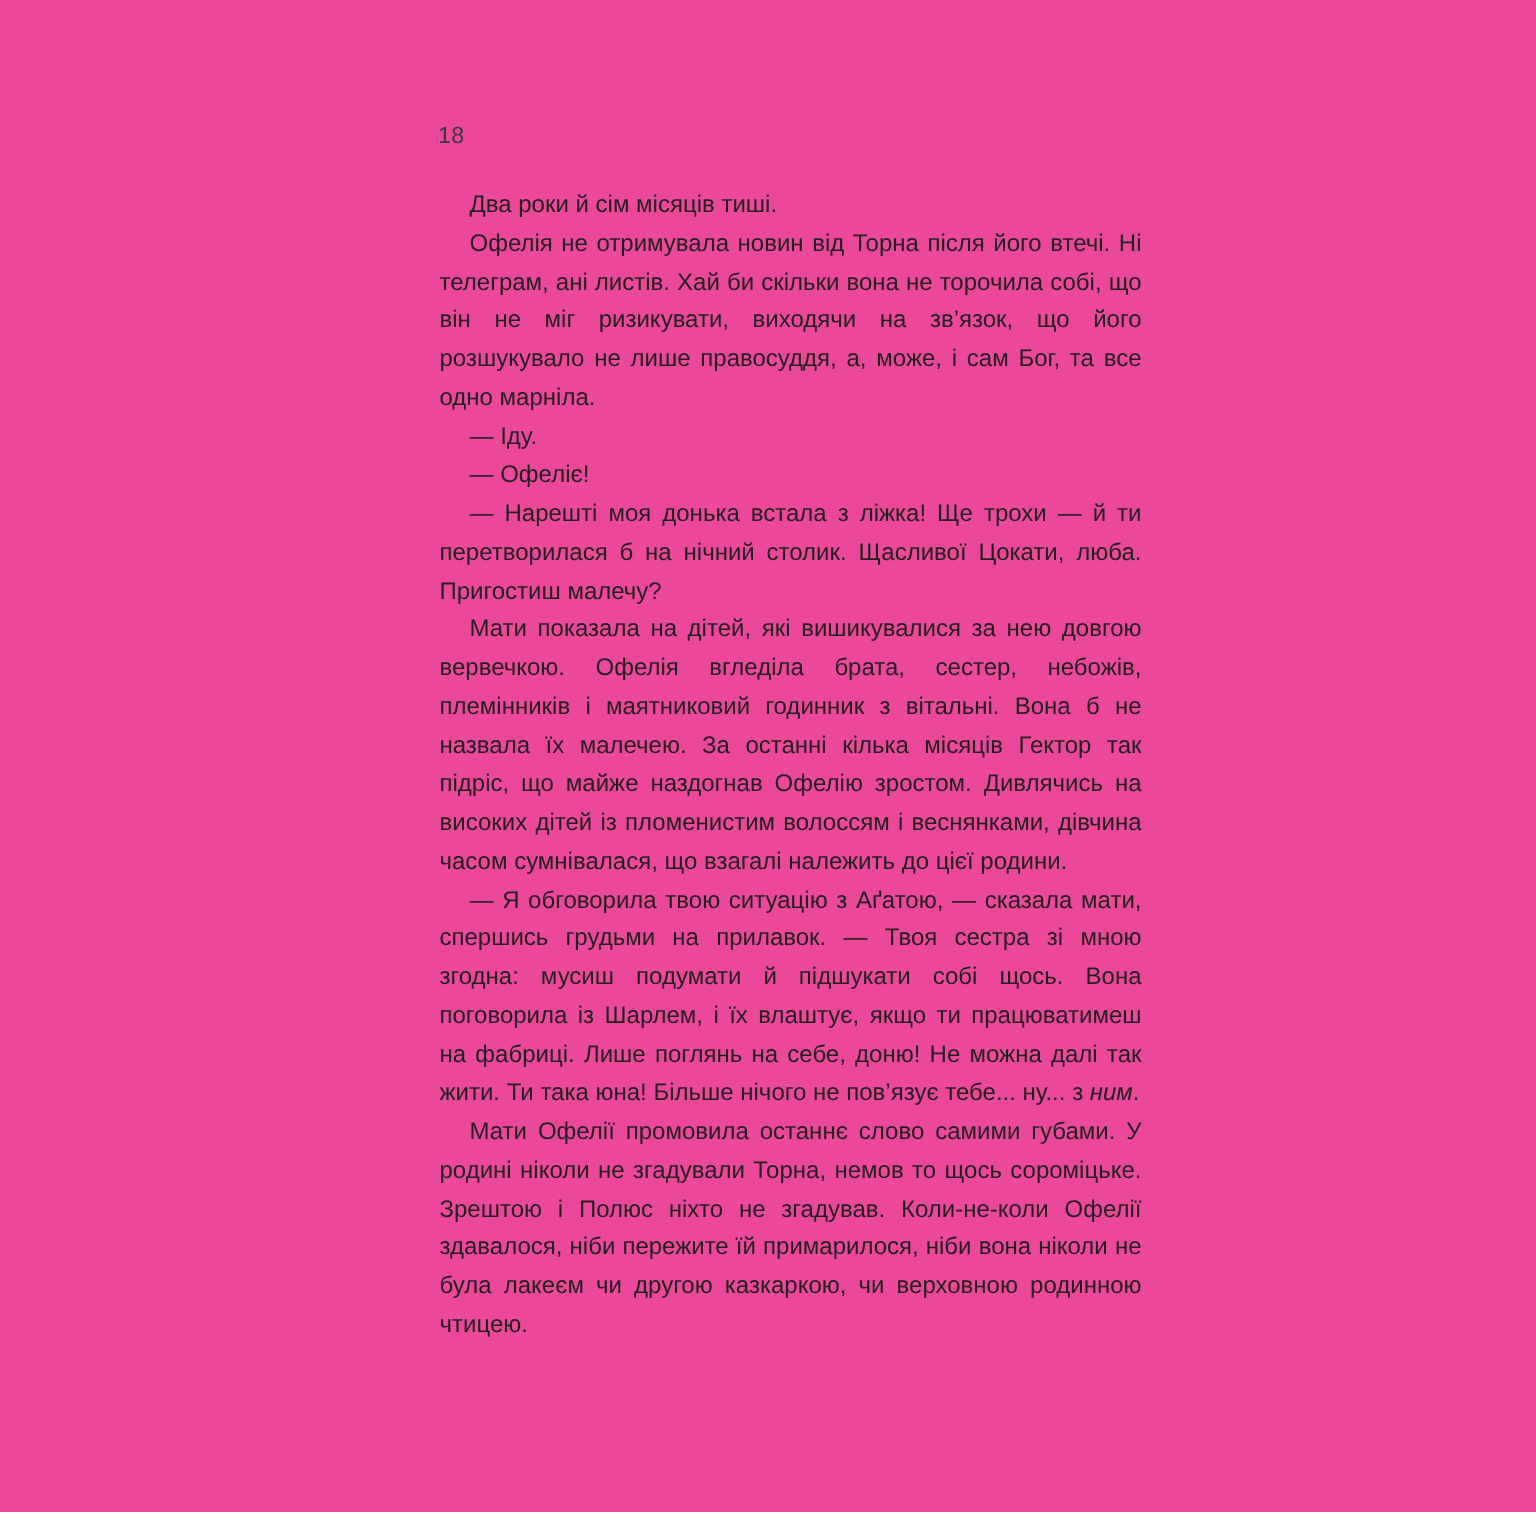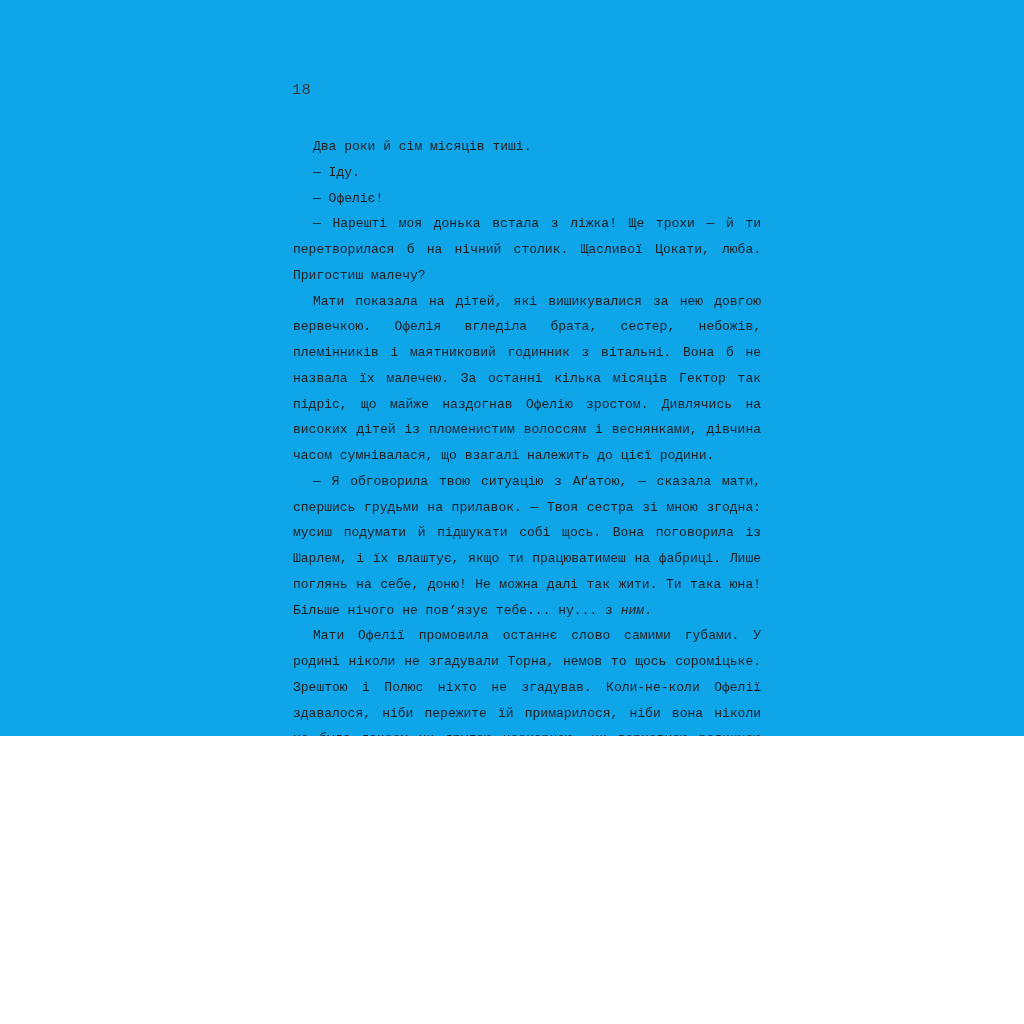--- a/index.html
+++ b/index.html
@@ -3,41 +3,41 @@
 <meta charset="utf-8">
 <style>
   html, body {
     margin: 0;
     padding: 0;
     background: #ffffff;
   }
   .page {
     position: relative;
     width: 1024px;
-    height: 736px;
-    background: #0ea5e9;
+    height: 1008px;
+    background: #ec4899;
     overflow: hidden;
-    font-family: Liberation Mono, monospace;
+    font-family: Liberation Sans, sans-serif;
     color: #231f20;
   }
   .folio {
     position: absolute;
     left: 292px;
     top: 83px;
     font-size: 15.5px;
     line-height: 1;
     color: #3a3a3c;
     letter-spacing: 0.2px;
   }
   .textblock {
     position: absolute;
     left: 293px;
-    top: 134px;
+    top: 124px;
     width: 468px;
-    font-size: 13px;
+    font-size: 16px;
     line-height: 25.75px;
     text-align: justify;
     text-justify: inter-word;
     color: #231f20;
     -webkit-font-smoothing: antialiased;
   }
   .textblock p {
     margin: 0;
     text-indent: 20px;
     hyphens: manual;
@@ -53,20 +53,21 @@
 <body>
 
 <div class="page">
 
   <div class="folio">18</div>
 
   <div class="textblock">
 
     <p>Два роки й сім місяців тиші.</p>
 
+    <p>Офелія не отримувала новин від Торна після його втечі. Ні телеграм, ані листів. Хай би скільки вона не торочила собі, що він не міг ризикувати, виходячи на зв’язок, що його розшукувало не лише правосуддя, а, може, і сам Бог, та все одно марніла.</p>
 
     <p>— Іду.</p>
 
     <p>— Офеліє!</p>
 
 
     <p>— Нарешті моя донька встала з ліжка! Ще трохи — й ти перетворилася б на нічний столик. Щасливої Цокати, люба. Пригостиш малечу?</p>
 
     <p>Мати показала на дітей, які вишикувалися за нею довгою вервечкою. Офелія вгледіла брата, сестер, небожів, племінників і маятниковий годинник з вітальні. Вона б не назвала їх малечею. За останні кілька місяців Гектор так підріс, що майже наздогнав Офелію зростом. Дивлячись на високих дітей із пломенистим волоссям і веснянками, дівчина часом сумнівалася, що взагалі належить до цієї родини.</p>
 

